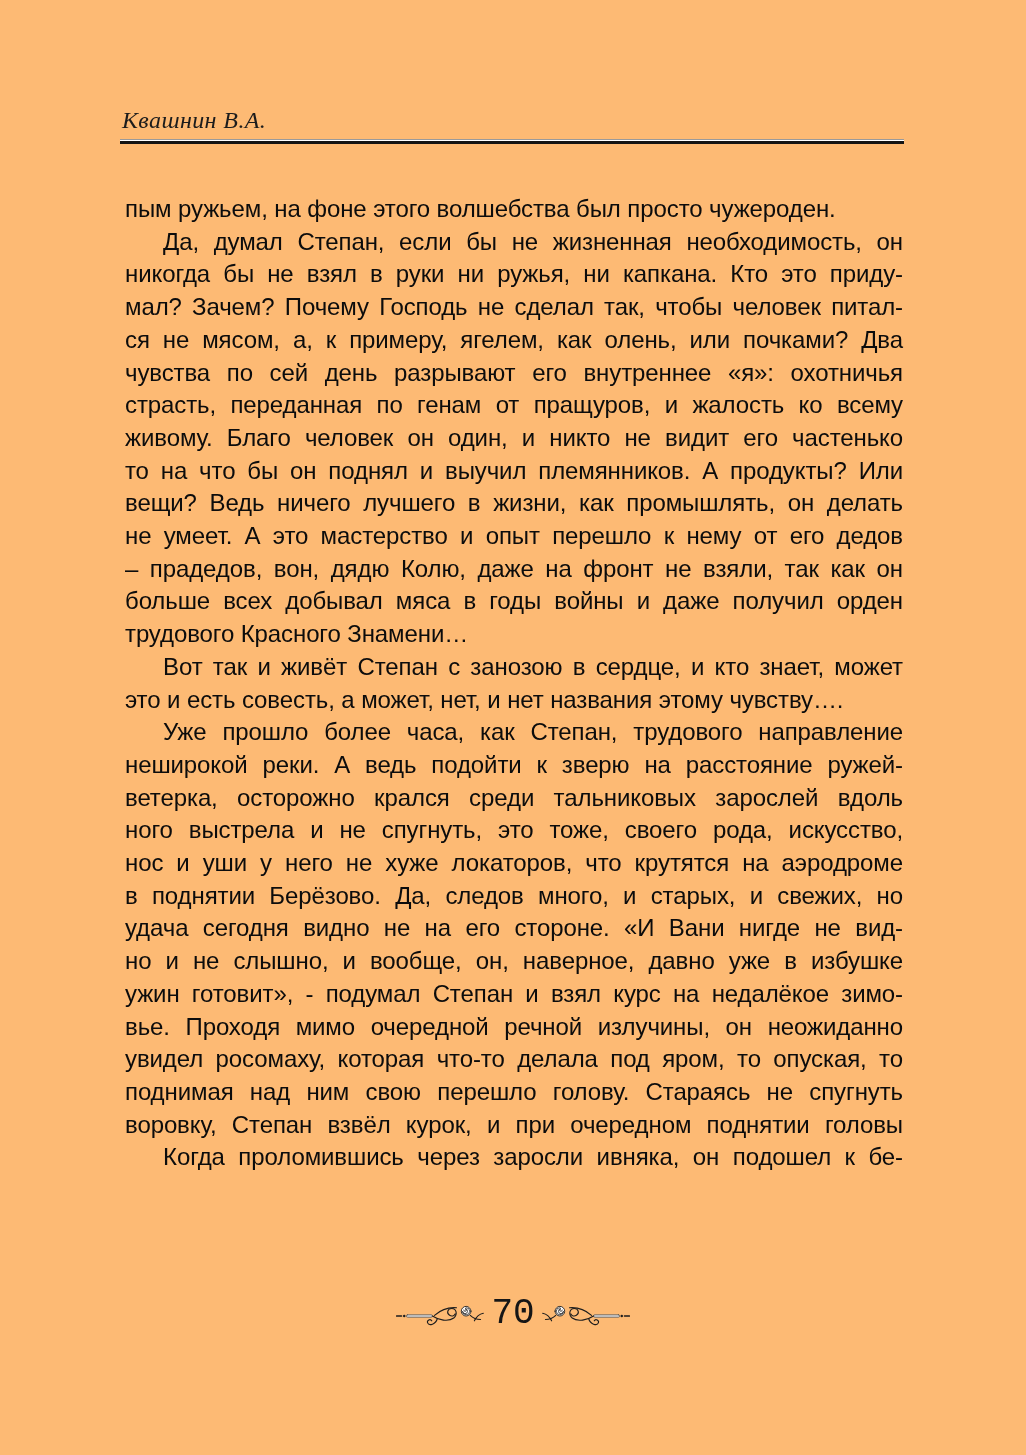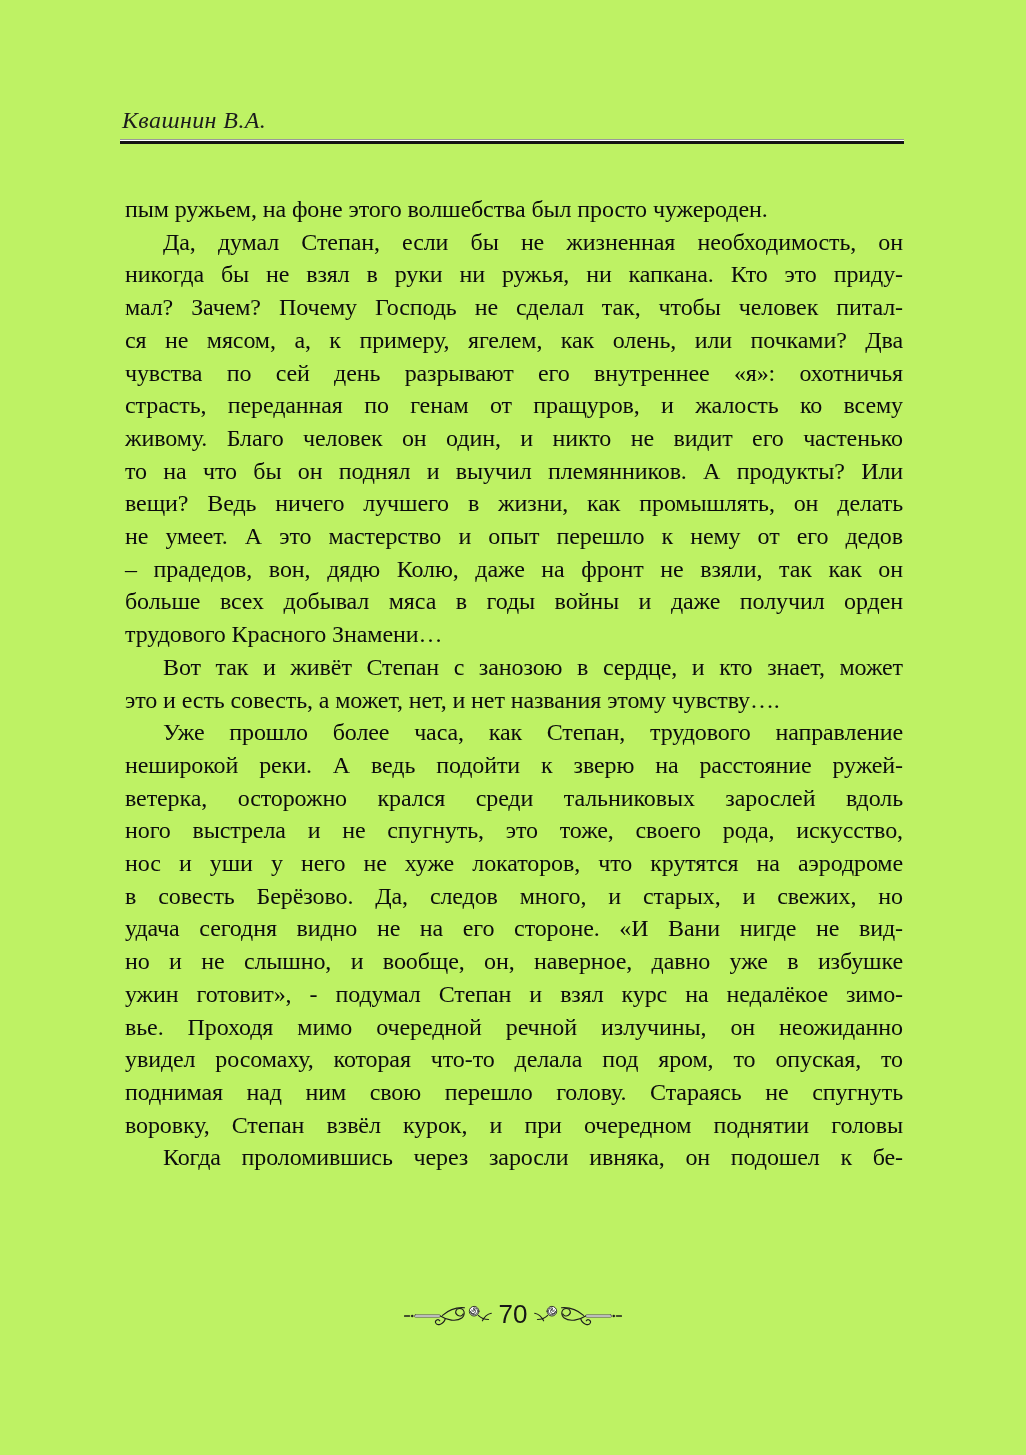--- a/index.html
+++ b/index.html
@@ -1,20 +1,20 @@
 <!DOCTYPE html>
 <html><head>
 <meta charset="utf-8">
 <style>
   html, body { margin: 0; padding: 0; background: #ffffff; }
   .page {
     position: relative;
     width: 1026px;
     height: 1455px;
-    background: #bef264;
+    background: #fdba74;
     overflow: hidden;
     font-family: "Liberation Sans", "DejaVu Sans", sans-serif;
   }
   .running-header {
     position: absolute;
     left: 122px;
     top: 106px;
     width: 782px;
   }
   .author {
@@ -41,40 +41,39 @@
     font-size: 24px;
     line-height: 32.7px;
     color: #0c0c0c;
     letter-spacing: -0.1px;
   }
   .paragraph { margin: 0; }
   .line {
     text-align: justify;
     text-align-last: justify;
     white-space: normal;
-    font-family: Liberation Serif, serif;
   }
   .line.par-end { text-align-last: auto; }
   .line.indent { text-indent: 38px; }
   .page-footer {
     position: absolute;
     left: 0;
     top: 1292px;
     width: 100%;
     height: 48px;
     display: flex;
     align-items: center;
     justify-content: center;
     gap: 4px;
   }
   .ornament { display: block; }
   .ornament.flip { transform: scaleX(-1); }
   .page-number {
-    font-family: Liberation Sans, sans-serif;
-    font-size: 26px;
+    font-family: Liberation Mono, monospace;
+    font-size: 36px;
     color: #161616;
     line-height: 1;
     padding: 0 3px 4px 3px;
   }
 </style>
 </head>
 <body>
 
 <div class="page">
 
@@ -106,21 +105,21 @@
       <div class="paragraph">
         <div class="line indent">Вот так и живёт Степан с занозою в сердце, и  кто знает, может</div>
         <div class="line par-end">это и есть совесть, а может, нет, и нет названия этому чувству….</div>
       </div>
       <div class="paragraph">
         <div class="line indent">Уже прошло более часа, как Степан, трудового направление</div>
         <div class="line">неширокой реки. А ведь подойти к зверю на расстояние ружей-</div>
         <div class="line">ветерка, осторожно крался среди тальниковых зарослей вдоль</div>
         <div class="line">ного выстрела и не спугнуть, это тоже, своего рода, искусство,</div>
         <div class="line">нос и уши у него не хуже локаторов, что крутятся на аэродроме</div>
-        <div class="line">в совесть Берёзово. Да, следов много, и старых, и свежих, но</div>
+        <div class="line">в поднятии Берёзово. Да, следов много, и старых, и свежих, но</div>
         <div class="line">удача сегодня видно не на его стороне.  «И Вани нигде не вид-</div>
         <div class="line">но и не слышно, и вообще, он, наверное, давно уже в избушке</div>
         <div class="line">ужин готовит», - подумал Степан и взял курс на недалёкое зимо-</div>
         <div class="line">вье. Проходя мимо очередной речной излучины, он неожиданно</div>
         <div class="line">увидел росомаху, которая  что-то делала под яром, то опуская, то</div>
         <div class="line">поднимая над ним свою перешло голову. Стараясь не спугнуть</div>
         <div class="line">воровку, Степан взвёл курок, и при очередном поднятии головы</div>
       </div>
       <div class="paragraph">
         <div class="line indent">Когда проломившись через заросли ивняка, он подошел к бе-</div>

